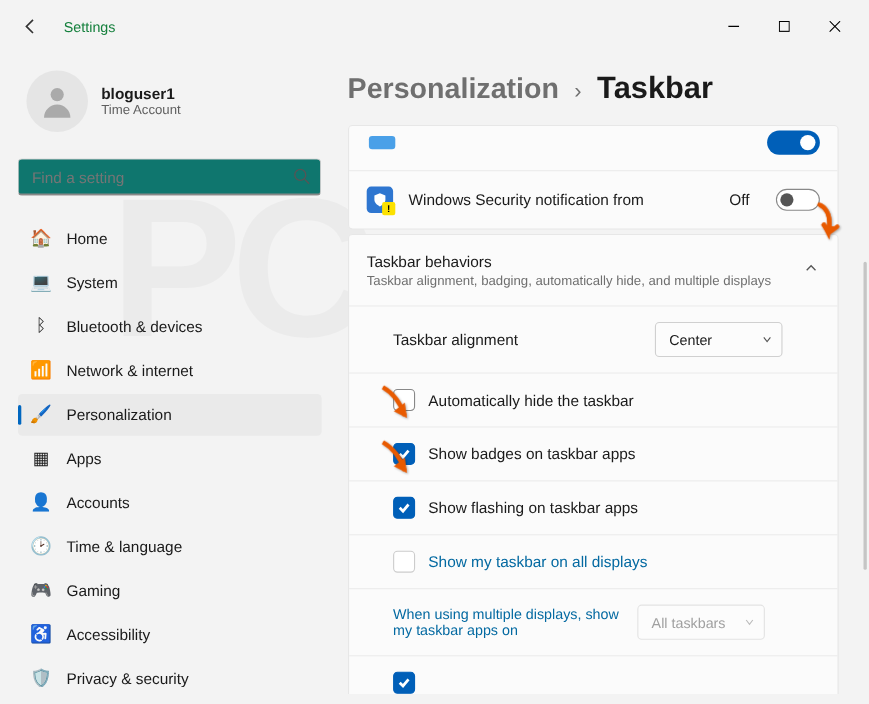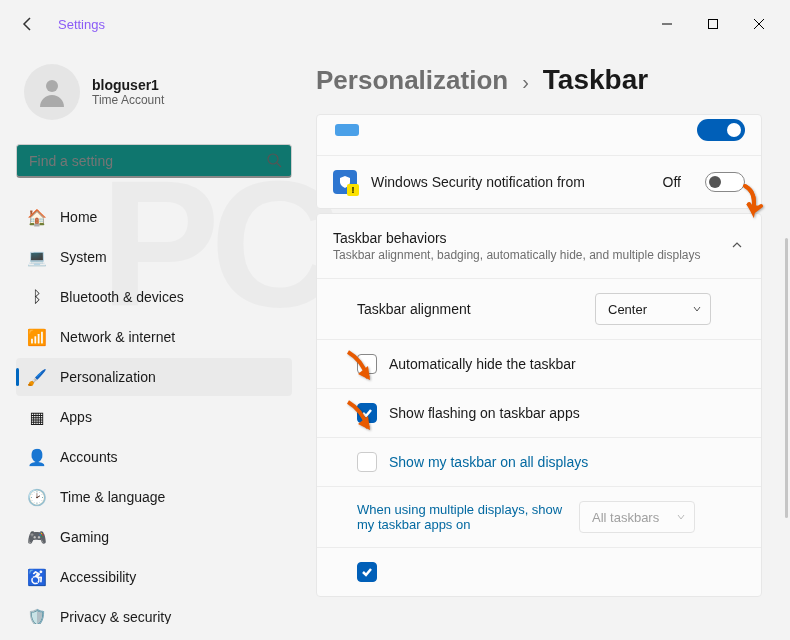--- a/index.html
+++ b/index.html
@@ -1,20 +1,20 @@
 <!DOCTYPE html>
 <html><head>
 <meta charset="utf-8">
 <style>
 * { box-sizing: border-box; margin: 0; padding: 0; font-family: "Segoe UI", -apple-system, sans-serif; }
 body { width: 790px; height: 640px; background: #f3f3f3; overflow: hidden; position: relative; }
 
 .titlebar { height: 48px; display: flex; align-items: center; padding: 0 8px; }
 .back-btn { width: 40px; height: 40px; display: flex; align-items: center; justify-content: center; border-radius: 4px; cursor: pointer; }
-.title { font-size: 13px; margin-left: 10px; color: #8b5cf6; }
+.title { font-size: 13px; margin-left: 10px; color: #15803d; }
 .window-controls { margin-left: auto; display: flex; }
 .win-btn { width: 46px; height: 32px; display: flex; align-items: center; justify-content: center; cursor: pointer; }
 
 .main { display: flex; height: calc(100% - 48px); }
 
 .sidebar { width: 308px; padding: 0 16px 16px 16px; display: flex; flex-direction: column; }
 .user-block { display: flex; align-items: center; padding: 16px 8px 24px 8px; gap: 12px; }
 .avatar { width: 56px; height: 56px; border-radius: 50%; background: #e5e5e5; display: flex; align-items: center; justify-content: center; }
 .avatar svg { width: 36px; height: 36px; fill: #aaa; }
 .user-info .name { font-size: 14px; font-weight: 600; color: #1a1a1a; }
@@ -234,20 +234,28 @@
           <div class="sub-row">
             <div class="checkbox"></div>
             <div class="sub-label">Automatically hide the taskbar</div>
           </div>
           <div class="sub-row">
             <div class="checkbox checked">
                 <svg width="12" height="12" viewBox="0 0 12 12">
                   <path d="M2 6 L5 9 L10 3"></path>
                 </svg>
               </div>
+            <div class="sub-label">Show badges on taskbar apps</div>
+          </div>
+          <div class="sub-row">
+            <div class="checkbox checked">
+                <svg width="12" height="12" viewBox="0 0 12 12">
+                  <path d="M2 6 L5 9 L10 3"></path>
+                </svg>
+              </div>
             <div class="sub-label">Show flashing on taskbar apps</div>
           </div>
           <div class="sub-row">
             <div class="checkbox disabled"></div>
             <div class="sub-label disabled">Show my taskbar on all displays</div>
           </div>
           <div class="sub-row">
             <div class="sub-label disabled small" style="max-width:210px">When using multiple displays, show my taskbar apps on</div>
             <div class="dropdown disabled">
               <span>All taskbars</span>

